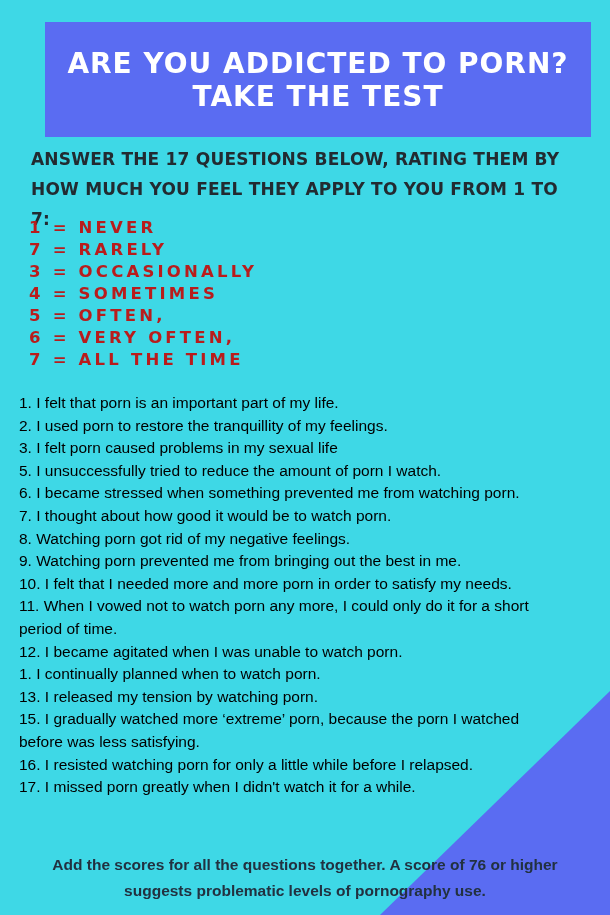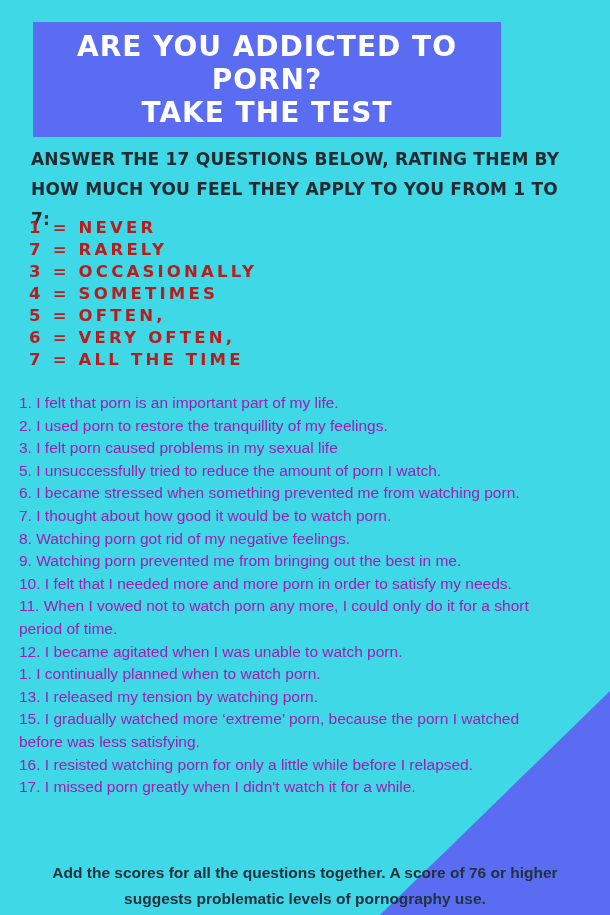--- a/index.html
+++ b/index.html
@@ -24,23 +24,23 @@
     background: #5A6CF2;
     clip-path: polygon(100% 0, 100% 100%, 0 100%);
     z-index: 0;
   }
   .content {
     position: relative;
     z-index: 1;
   }
   .header-box {
     position: absolute;
-    left: 33px;
+    left: 45px;
     top: 22px;
-    width: 468px;
+    width: 546px;
     height: 115px;
     background: #5A6CF2;
     display: flex;
     align-items: center;
     justify-content: center;
   }
   .header-title {
     margin: 0;
     color: #FFFFFF;
     font-family: "DejaVu Sans", sans-serif;
@@ -80,34 +80,34 @@
     letter-spacing: 3.2px;
   }
   .questions-list {
     position: absolute;
     left: 19px;
     top: 392px;
     width: 585px;
     margin: 0;
     padding: 0;
     list-style: none;
-    color: #a21caf;
+    color: #000000;
     font-family: "Liberation Sans", sans-serif;
     font-size: 15.5px;
     line-height: 22.6px;
   }
   .questions-list li {
     white-space: pre-line;
   }
   .poster-footer {
     position: absolute;
     left: 0;
     right: 0;
     top: 848px;
-    margin: 12px;
+    margin: 4px;
     text-align: center;
     color: #223140;
     font-family: "Liberation Sans", sans-serif;
     font-weight: bold;
     font-size: 15.5px;
     line-height: 26px;
     white-space: pre-line;
   }
 </style>
 </head>

